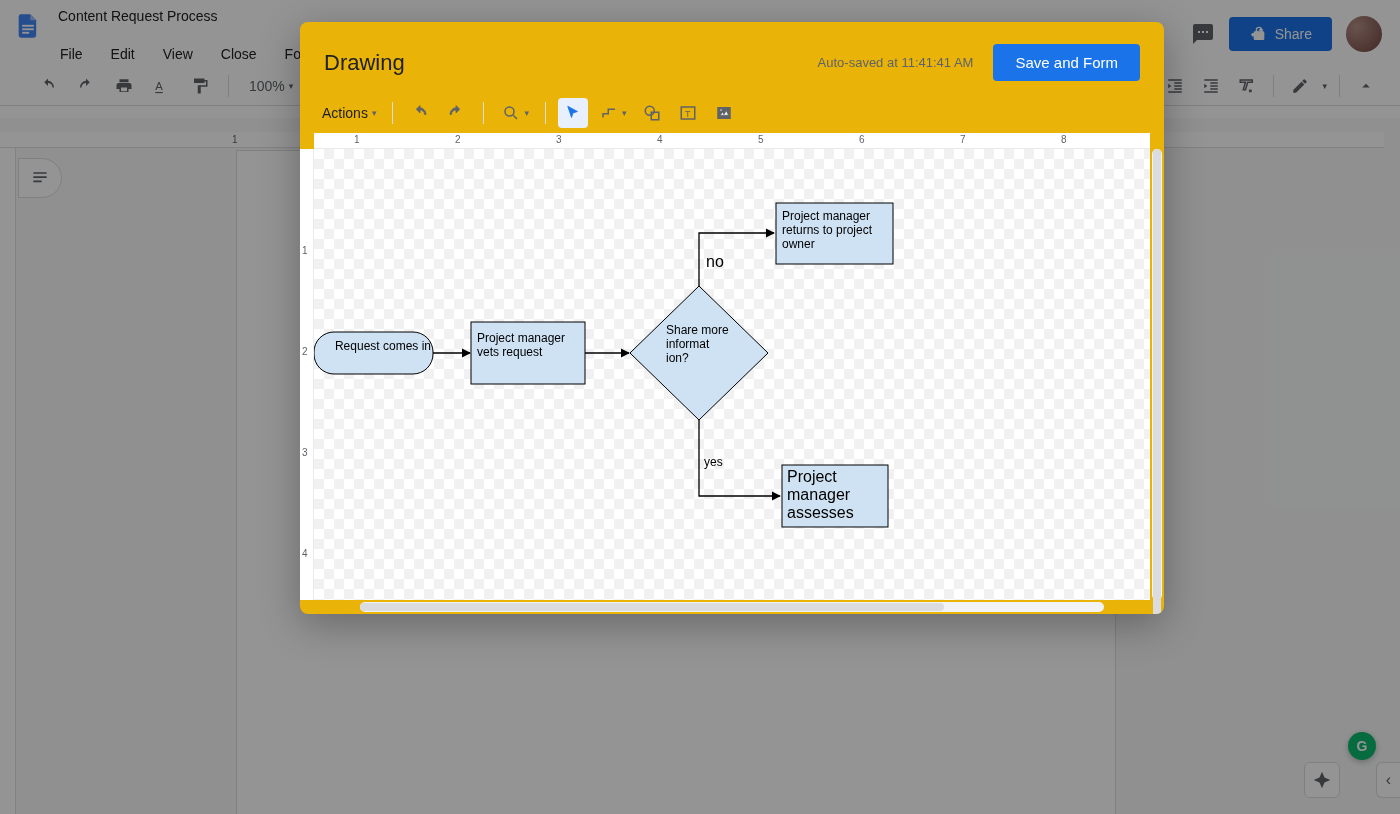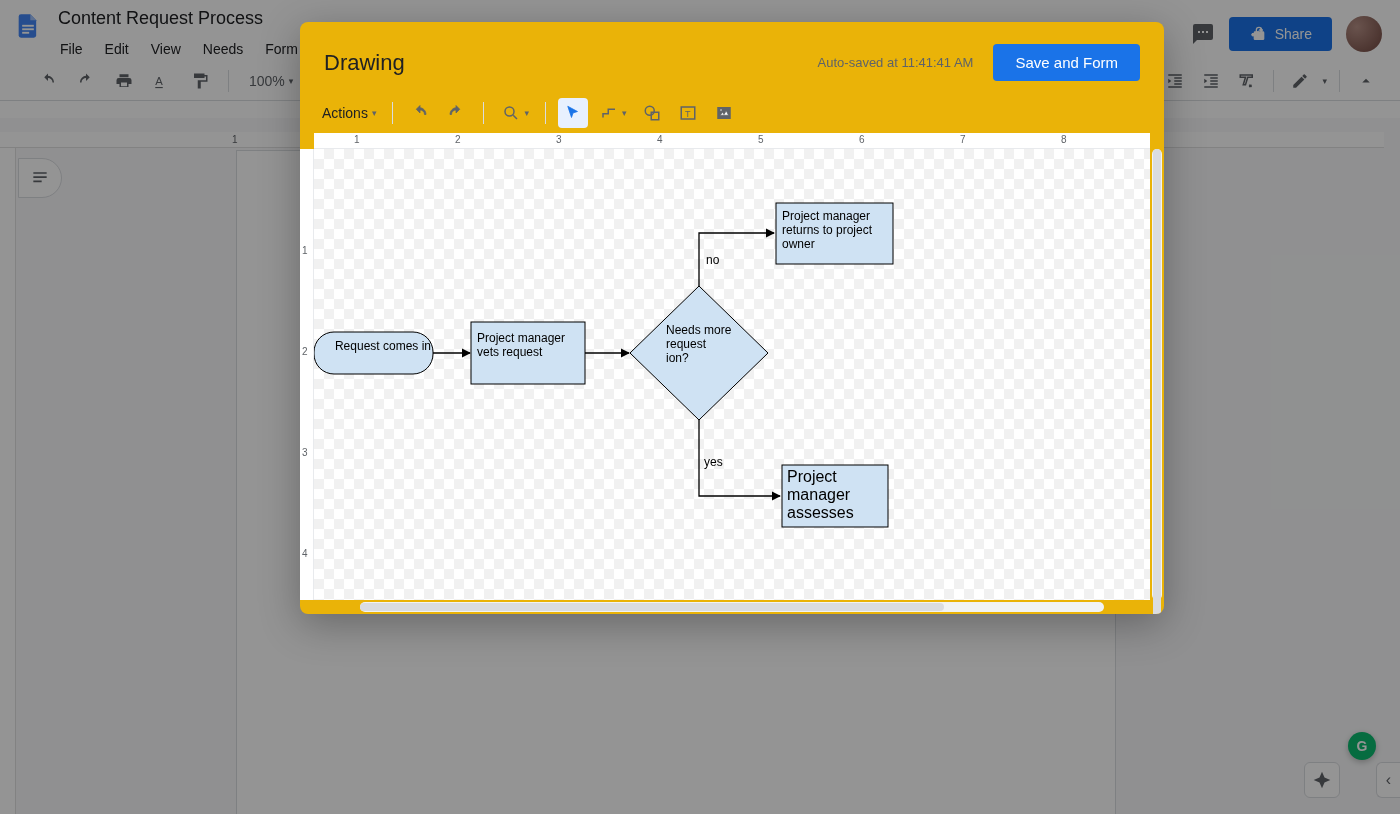--- a/index.html
+++ b/index.html
@@ -5,22 +5,22 @@
   * { box-sizing: border-box; margin: 0; padding: 0; font-family: Arial, "Helvetica Neue", sans-serif; }
   html, body { width: 1400px; height: 814px; overflow: hidden; }
   body { background: #fff; position: relative; }
 
   
   .docs-app { position:absolute; inset:0; background:#fff; }
   .docs-titlebar { display:flex; align-items:flex-start; padding:6px 12px 0 8px; }
   .docs-logo { width:40px; height:40px; padding:6px; }
   .docs-logo svg { width:100%; height:100%; }
   .title-block { margin-left:4px; }
-  .doc-title { font-size:18px; color:#202124; padding:2px 6px; }
-  .menubar { display:flex; gap:6px; margin-top:6px; }
+  .doc-title { font-size:14px; color:#202124; padding:2px 6px; }
+  .menubar { display:flex; gap:12px; margin-top:16px; }
   .menubar span { padding:4px 8px; font-size:14px; color:#202124; cursor:pointer; }
   .titlebar-right { margin-left:auto; display:flex; align-items:center; gap:14px; padding-right:6px; padding-top:10px; }
   .comment-icon { color:#5f6368; width:24px; height:24px; }
   .share-btn { background:#1a73e8; color:#fff; border:none; border-radius:4px; padding:9px 20px; display:flex; align-items:center; gap:8px; font-size:14px; font-weight:500; cursor:pointer; }
   .avatar { width:36px; height:36px; border-radius:50%; background:radial-gradient(circle at 30% 30%,#b69086,#704740); }
   .docs-toolbar { height:40px; border-bottom:1px solid #dadce0; display:flex; align-items:center; padding:0 20px 0 34px; gap:10px; color:#5f6368; font-size:14px; }
   .tb-sep { width:1px; height:22px; background:#dadce0; margin:0 4px; }
   .tb-btn { width:28px; height:28px; display:flex; align-items:center; justify-content:center; border-radius:4px; cursor:pointer; }
   .tb-btn svg { width:18px; height:18px; fill:#5f6368; }
   .zoom-box { display:flex; align-items:center; gap:4px; padding:0 6px;text-align:center; }
@@ -88,21 +88,21 @@
           <rect x="7" y="14" width="10" height="1.6" fill="#fff"></rect>
           <rect x="7" y="17" width="6" height="1.6" fill="#fff"></rect>
         </svg>
     </div>
     <div class="title-block">
       <div class="doc-title">Content Request Process</div>
       <div class="menubar">
         <span>File</span>
         <span>Edit</span>
         <span>View</span>
-        <span>Needs</span>
+        <span>Close</span>
         <span>Form</span>
       </div>
     </div>
     <div class="titlebar-right">
       <div class="comment-icon">
         <svg viewBox="0 0 24 24" width="24" height="24">
             <path fill="#5f6368" d="M20 2H4a2 2 0 0 0-2 2v18l4-4h14a2 2 0 0 0 2-2V4a2 2 0 0 0-2-2zM9 11H7V9h2zm4 0h-2V9h2zm4 0h-2V9h2z"></path>
           </svg>
       </div>
       <button class="share-btn">
@@ -329,26 +329,26 @@
           <foreignObject x="163" y="182" width="104" height="44">
             <div xmlns="http://www.w3.org/1999/xhtml" style="font-size:12px;color:#000">Project manager vets request</div>
           </foreignObject>
 
           <path d="M271 204 L315 204" stroke="#000" stroke-width="1.3" fill="none" marker-end="url(#arrow)"></path>
 
           <g>
             <path d="M385 137 L454 204 L385 271 L316 204 Z" fill="#cfe2f3" stroke="#000"></path>
           </g>
           <foreignObject x="352" y="174" width="66" height="60">
-            <div xmlns="http://www.w3.org/1999/xhtml" style="font-size:12px;color:#000">Needs more request ion?</div>
+            <div xmlns="http://www.w3.org/1999/xhtml" style="font-size:12px;color:#000">Share more informat ion?</div>
           </foreignObject>
 
           <path d="M385 137 L385 84 L460 84" stroke="#000" stroke-width="1.3" fill="none" marker-end="url(#arrow)"></path>
           <foreignObject x="392" y="104" width="30" height="16">
-            <div xmlns="http://www.w3.org/1999/xhtml" style="font-size:12px;color:#000">no</div>
+            <div xmlns="http://www.w3.org/1999/xhtml" style="font-size:16px;color:#000">no</div>
           </foreignObject>
 
           <g>
             <rect x="462" y="54" width="117" height="61" fill="#cfe2f3" stroke="#000"></rect>
           </g>
           <foreignObject x="468" y="60" width="107" height="50">
             <div xmlns="http://www.w3.org/1999/xhtml" style="font-size:12px;color:#000">Project manager returns to project owner</div>
           </foreignObject>
 
           <path d="M385 271 L385 347 L466 347" stroke="#000" stroke-width="1.3" fill="none" marker-end="url(#arrow)"></path>

